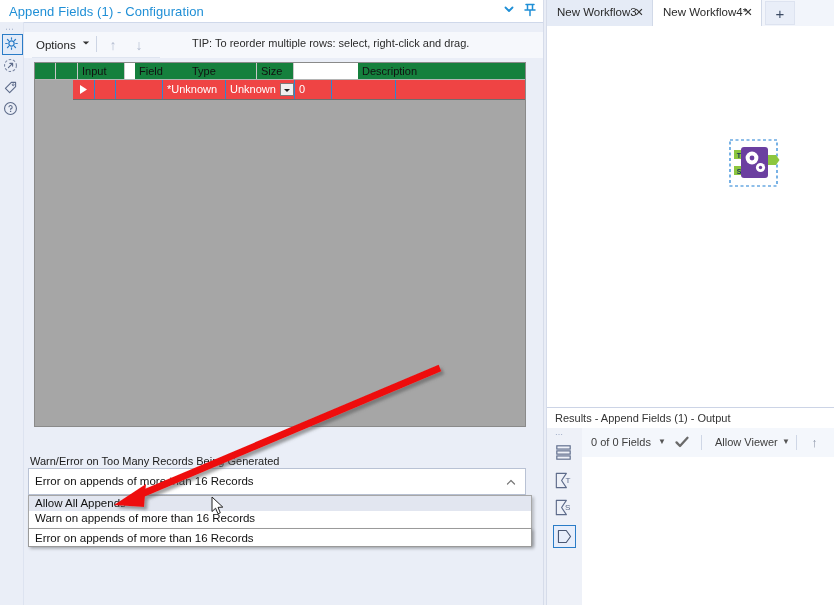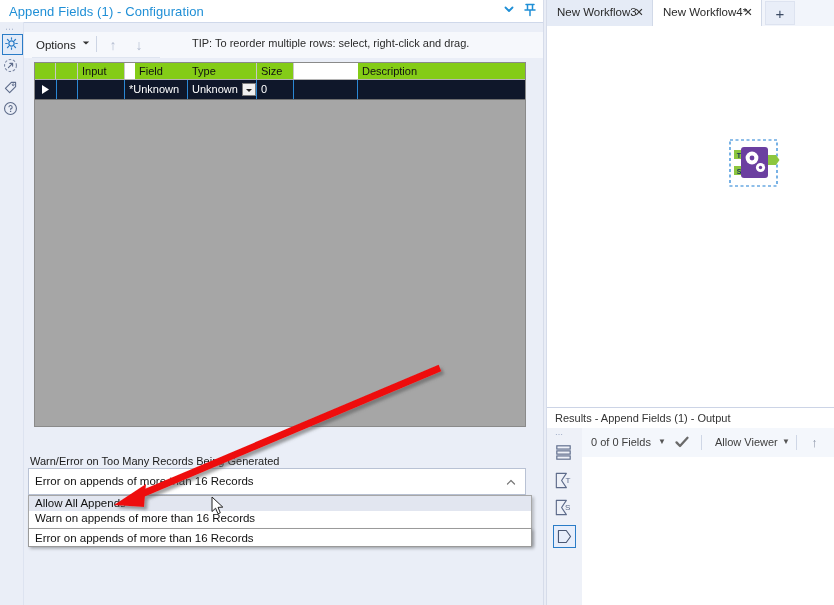--- a/index.html
+++ b/index.html
@@ -91,28 +91,29 @@
     border:1px solid #8a8a8a;background:#a6a6a6;
     box-sizing:border-box;
   }
   #grid-head{
     position:relative;height:17px;background:#ffffff;
     border-bottom:1px solid #b4b4b4;
     box-sizing:border-box;
   }
   .hcell{
     position:absolute;top:0;height:16px;line-height:16px;
-    font-size:11px;color:#111;background:#84cc16;
+    font-size:11px;color:#111;background:#15803d;
     border-right:1px solid #c8c8c8;
     padding-left:4px;box-sizing:border-box;
     white-space:nowrap;overflow:hidden;
   }
   #grid-row{
-    position:relative;height:19px;background:#0f172a;
+    position:relative;height:19px;background:#ef4444;
     border-bottom:1px solid #6d6d6d;
+    margin-left:38px;
   }
   .rcell{
     position:absolute;top:0;height:19px;line-height:19px;
     font-size:11px;color:#ffffff;
     border-right:1px solid #2a87d4;
     padding-left:4px;box-sizing:border-box;
     white-space:nowrap;overflow:hidden;
   }
   #row-marker{
     position:absolute;left:0;top:0;width:21px;height:19px;

